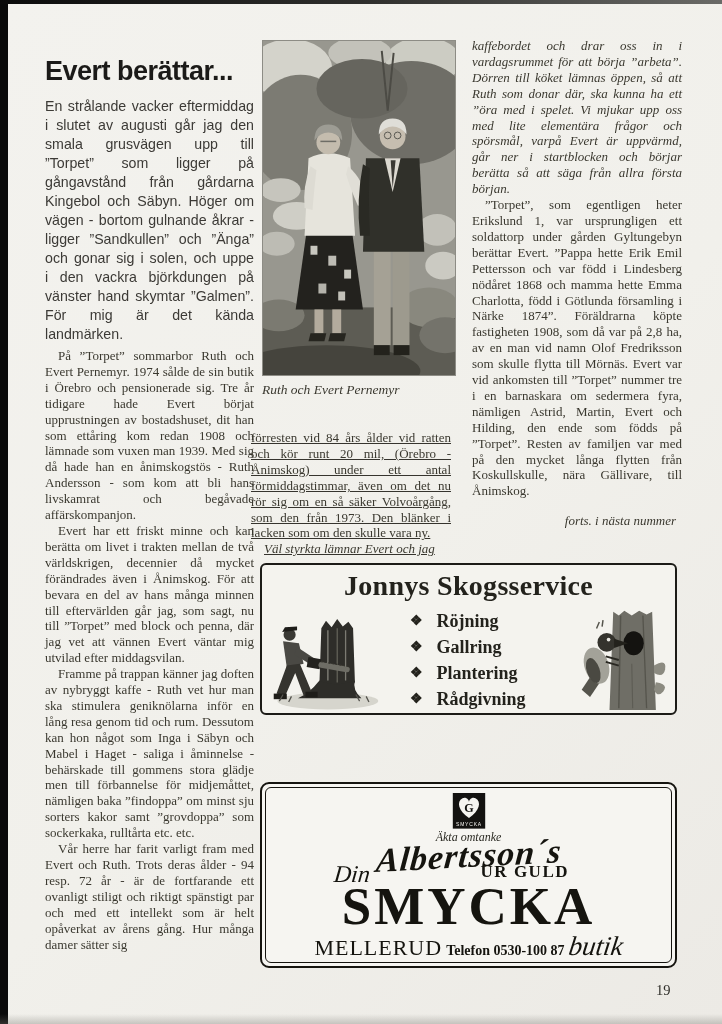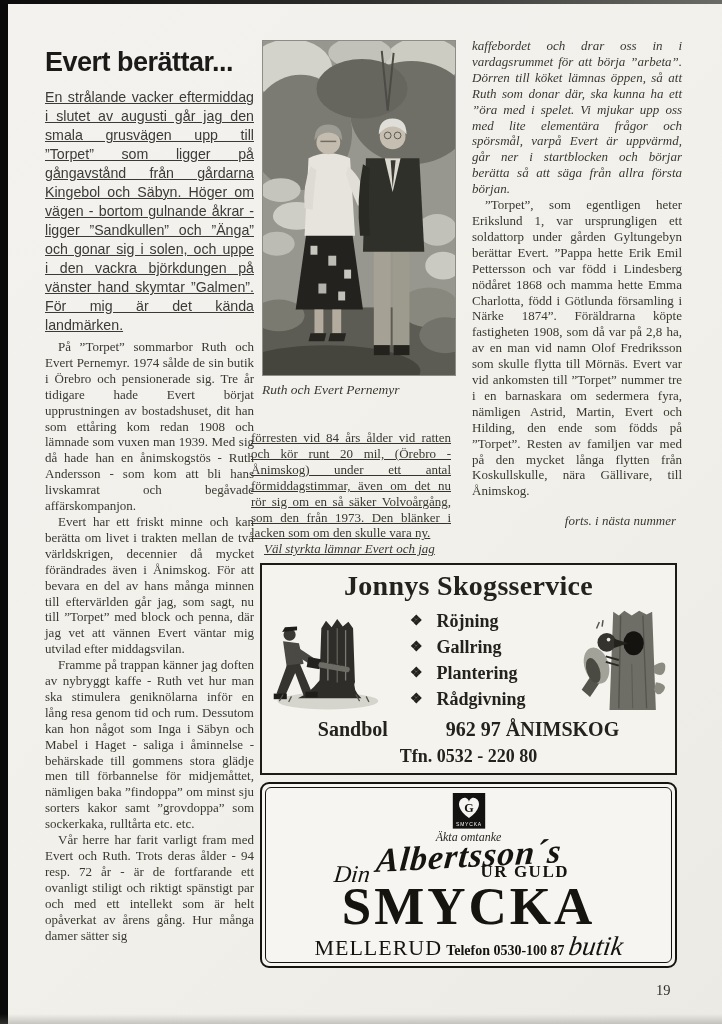--- a/index.html
+++ b/index.html
@@ -15,43 +15,42 @@
     background:linear-gradient(to top,rgba(120,118,112,.35),rgba(120,118,112,0));}
 
   
   .col{position:absolute;text-align:justify;}
   .col-left{left:45px;top:40px;width:209px;}
   .col-right{left:472px;top:38px;width:210px;}
 
   .headline{
     font-family:"Liberation Sans","DejaVu Sans",sans-serif;
     font-weight:bold;font-size:27px;letter-spacing:-.5px;color:#1b1a18;
-    margin:7px 0 10px 0;text-align:left;
+    margin:16px 0 10px 0;text-align:left;
   }
   .sans-par{
     font-family:"Liberation Sans","DejaVu Sans",sans-serif;
     font-size:14.2px;line-height:19px;color:#3c3a36;margin:0 0 4px 0;
     word-spacing:1px;
-    text-decoration:underline;
   }
   .serif-par{font-size:13px;line-height:15.9px;margin:0;color:#3a382f;}
   .indent{text-indent:13px;}
   .ital{font-style:italic;}
   .photo-frame{position:absolute;left:262px;top:40px;width:194px;height:336px;
     border:1px solid #8d8c85;box-sizing:border-box;background:#9a998f;}
   .photo-frame svg{display:block;width:100%;height:100%;}
   .caption{position:absolute;left:262px;top:382px;width:200px;
     font-style:italic;font-size:13.5px;color:#3a382f;text-align:left;}
   .mid-par{position:absolute;left:251px;top:430px;width:200px;text-align:justify;text-decoration:underline;}
   .forts{display:block;text-align:right;font-style:italic;margin-top:14px;padding-right:6px;}
 
   
   .ad-jonnys{
-    position:absolute;left:260px;top:563px;width:417px;height:212px;
-    border:2px solid #1c1b17;border-radius:0;background:#f4f3ee;
+    position:absolute;left:260px;top:563px;width:417px;height:152px;
+    border:2px solid #1c1b17;border-radius:6px;background:#f4f3ee;
     box-sizing:border-box;color:#23221c;overflow:hidden;
   }
   .jon-title{font-size:28px;font-weight:bold;text-align:center;margin-top:5px;letter-spacing:.3px;}
   .jon-body{display:flex;align-items:center;justify-content:space-between;padding:2px 8px 0 8px;height:112px;}
   .jon-art{width:112px;height:106px;flex:0 0 auto;}
   .jon-art svg{width:100%;height:100%;display:block;}
   .jon-list{flex:1;display:flex;flex-direction:column;gap:5px;padding-left:28px;}
   .jon-item{display:flex;align-items:center;gap:14px;font-size:18px;font-weight:bold;}
   .jon-bullet{font-size:14px;line-height:1;}
   .jon-addr{display:flex;justify-content:center;gap:58px;font-size:20px;font-weight:bold;margin-top:2px;}

